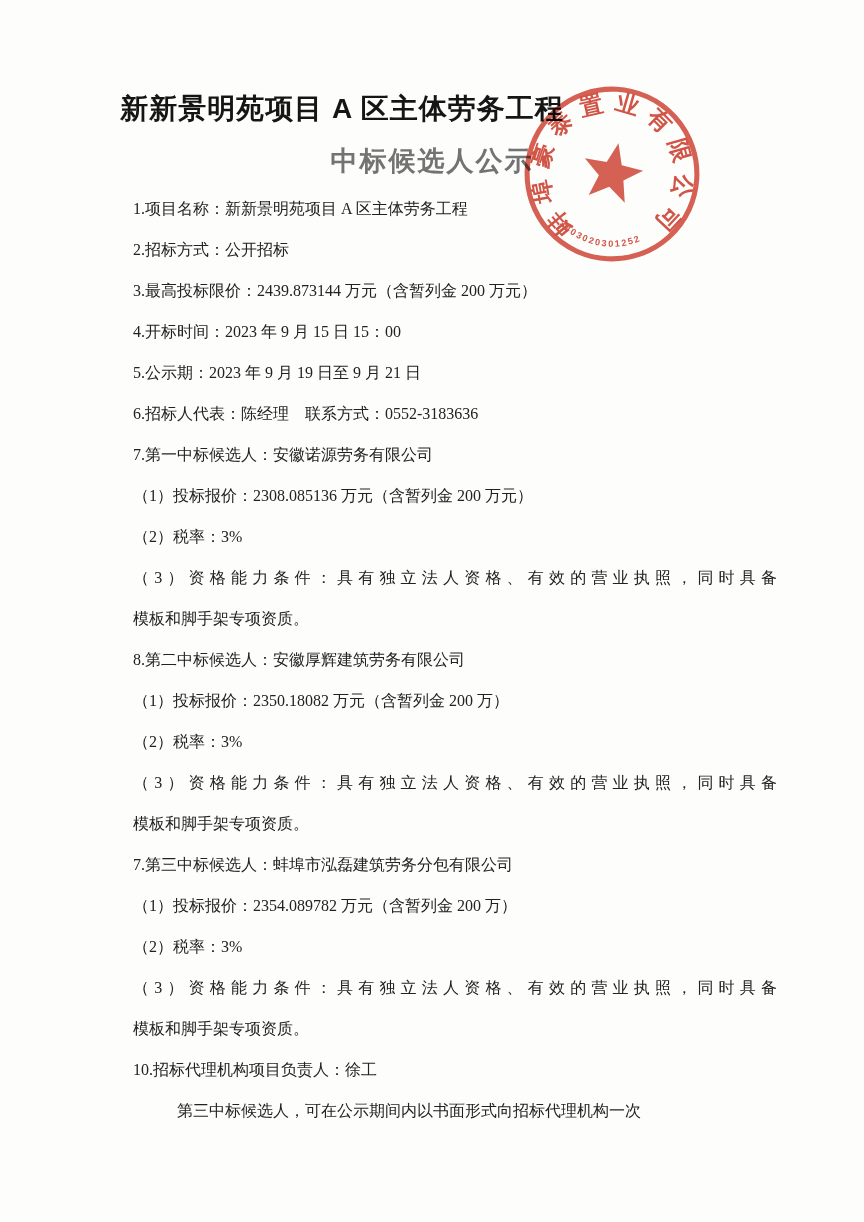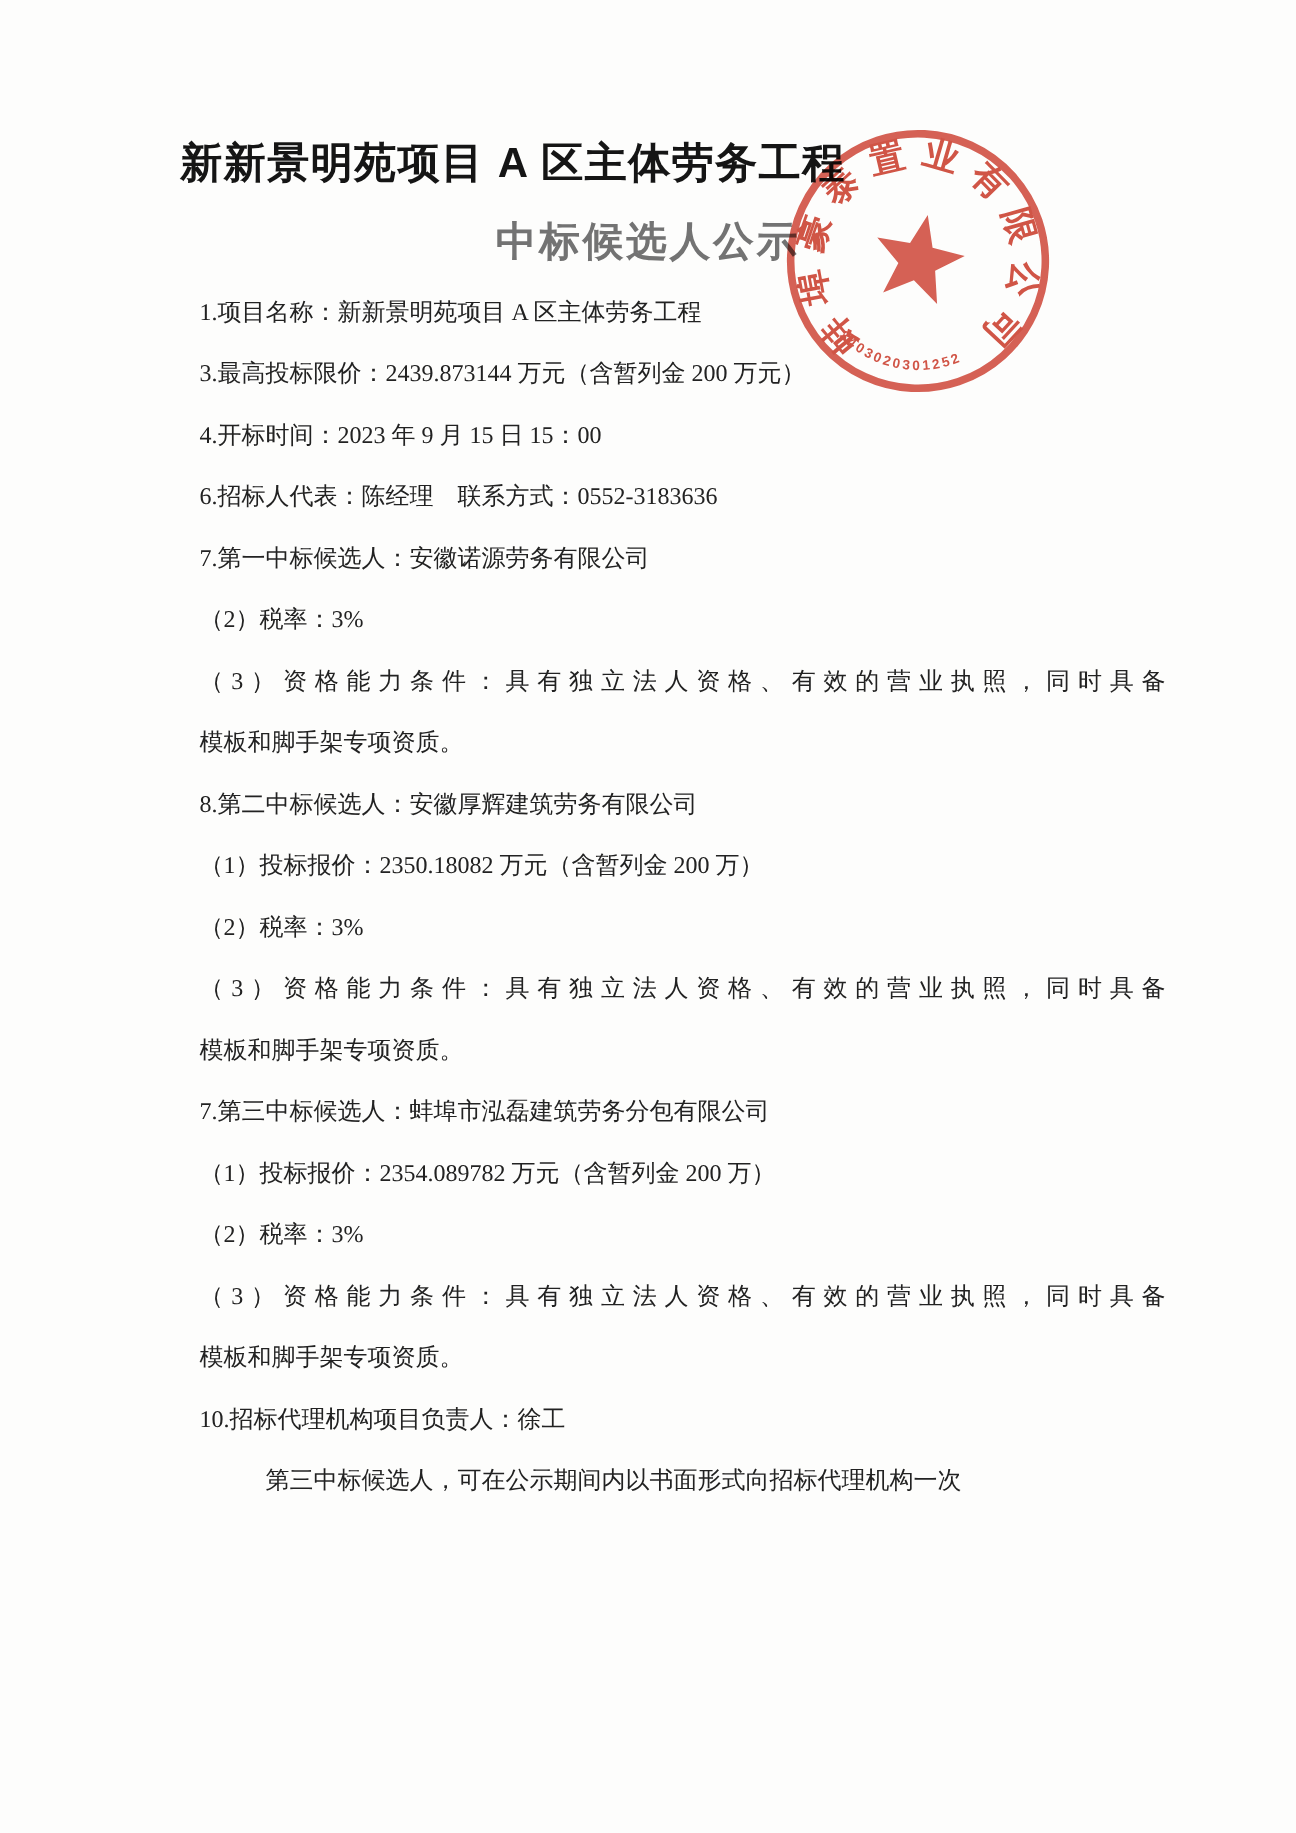--- a/index.html
+++ b/index.html
@@ -59,24 +59,27 @@
 </head>
 <body>
 
 <div class="page">
 
   <h1 class="title">新新景明苑项目 A 区主体劳务工程</h1>
   <h2 class="subtitle">中标候选人公示</h2>
 
   <div class="body-text" id="lines">
       <p class="para normal">1.项目名称：新新景明苑项目 A 区主体劳务工程</p>
+      <p class="para normal">2.招标方式：公开招标</p>
       <p class="para normal">3.最高投标限价：2439.873144 万元（含暂列金 200 万元）</p>
       <p class="para normal">4.开标时间：2023 年 9 月 15 日 15：00</p>
+      <p class="para normal">5.公示期：2023 年 9 月 19 日至 9 月 21 日</p>
       <p class="para normal">6.招标人代表：陈经理　联系方式：0552-3183636</p>
       <p class="para normal">7.第一中标候选人：安徽诺源劳务有限公司</p>
+      <p class="para normal">（1）投标报价：2308.085136 万元（含暂列金 200 万元）</p>
       <p class="para normal">（2）税率：3%</p>
       <p class="para justify">（3）资格能力条件：具有独立法人资格、有效的营业执照，同时具备</p>
       <p class="para normal">模板和脚手架专项资质。</p>
       <p class="para normal">8.第二中标候选人：安徽厚辉建筑劳务有限公司</p>
       <p class="para normal">（1）投标报价：2350.18082 万元（含暂列金 200 万）</p>
       <p class="para normal">（2）税率：3%</p>
       <p class="para justify">（3）资格能力条件：具有独立法人资格、有效的营业执照，同时具备</p>
       <p class="para normal">模板和脚手架专项资质。</p>
       <p class="para normal">7.第三中标候选人：蚌埠市泓磊建筑劳务分包有限公司</p>
       <p class="para normal">（1）投标报价：2354.089782 万元（含暂列金 200 万）</p>

